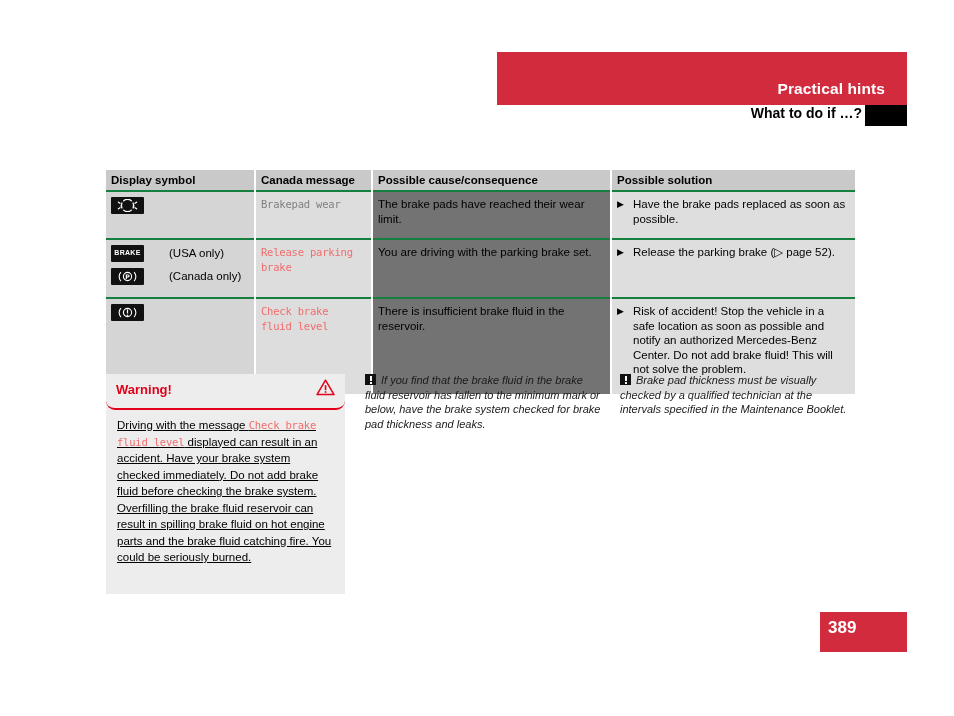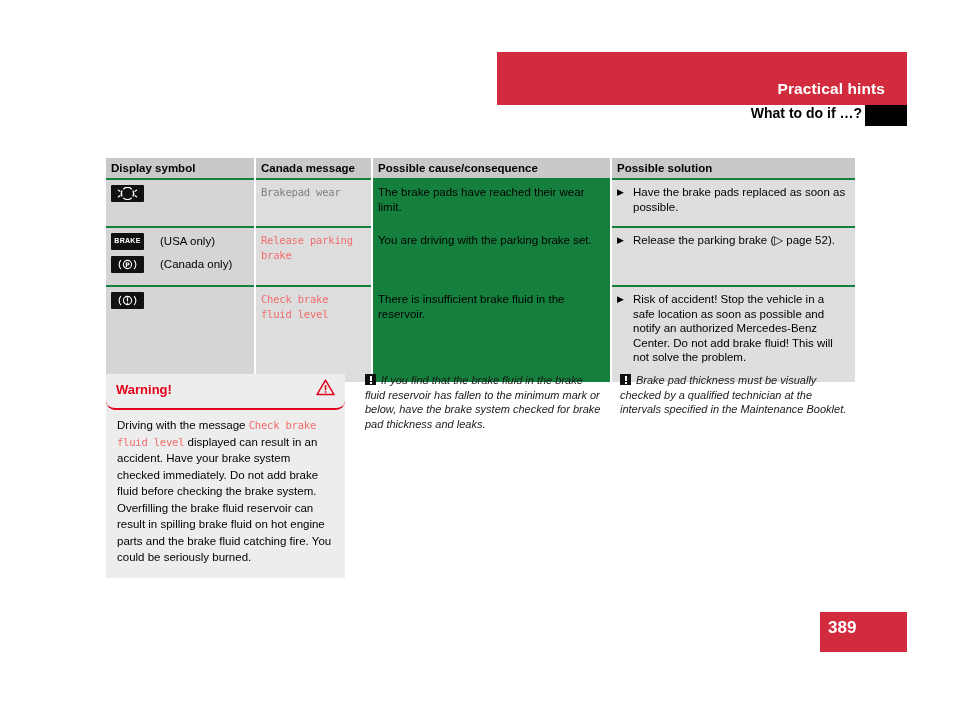--- a/index.html
+++ b/index.html
@@ -66,21 +66,21 @@
     top: 0px;
     width: 42px;
     height: 21px;
     background: #000000;
   }
 
   
   #symbol-table {
     position: absolute;
     left: 106px;
-    top: 158px;
+    top: 170px;
     width: 749px;
     border-collapse: collapse;
     table-layout: fixed;
   }
   #symbol-table col.c-sym { width: 149px; }
   #symbol-table col.c-msg { width: 117px; }
   #symbol-table col.c-cause { width: 239px; }
   #symbol-table col.c-sol { width: 244px; }
 
   #symbol-table th {
@@ -100,37 +100,38 @@
     font-size: 11.5px;
     line-height: 14.5px;
     padding: 5px 6px 12px 5px;
     border-right: 2px solid #ffffff;
     border-top: 2px solid #15803d;
   }
   #symbol-table td:last-child { border-right: none; }
 
   td.cell-sym   { background: #d5d5d5; }
   td.cell-msg   { background: #dddddd; }
-  td.cell-cause { background: #15803d; margin-top: 16px; }
+  td.cell-cause { background: #737373; margin-top: 16px; }
   td.cell-sol   { background: #dedede; }
 
   .msg-text {
     font-family: "DejaVu Sans Mono", monospace;
     font-size: 10.5px;
     line-height: 15px;
     color: #f26d6d;
     letter-spacing: -0.2px;
   }
   .msg-text.gray { color: #808080; }
 
   
   .sym-line {
     display: flex;
     align-items: center;
     margin-bottom: 6px;
+    gap: 9px;
   }
   .sym-line:last-child { margin-bottom: 0; }
   .sym-label {
     font-size: 11.5px;
     margin-left: 16px;
     white-space: nowrap;
   }
 
   .ico {
     width: 33px;
@@ -185,23 +186,24 @@
     font-size: 13px;
     font-weight: bold;
     color: #e2001a;
   }
   #warning-tri {
     position: absolute;
     right: 10px;
     top: 5px;
   }
   #warning-body {
-    padding: 7px 11px 12px 11px;
+    padding: 7px 11px 28px 11px;
     font-size: 11.5px;
     line-height: 16.5px;
+    text-decoration: underline;
   }
   #warning-body .msg-text { font-size: 10.5px; }
 
   
   .note {
     position: absolute;
     font-size: 11px;
     line-height: 14.5px;
     font-style: italic;
     color: #1a1a1a;

